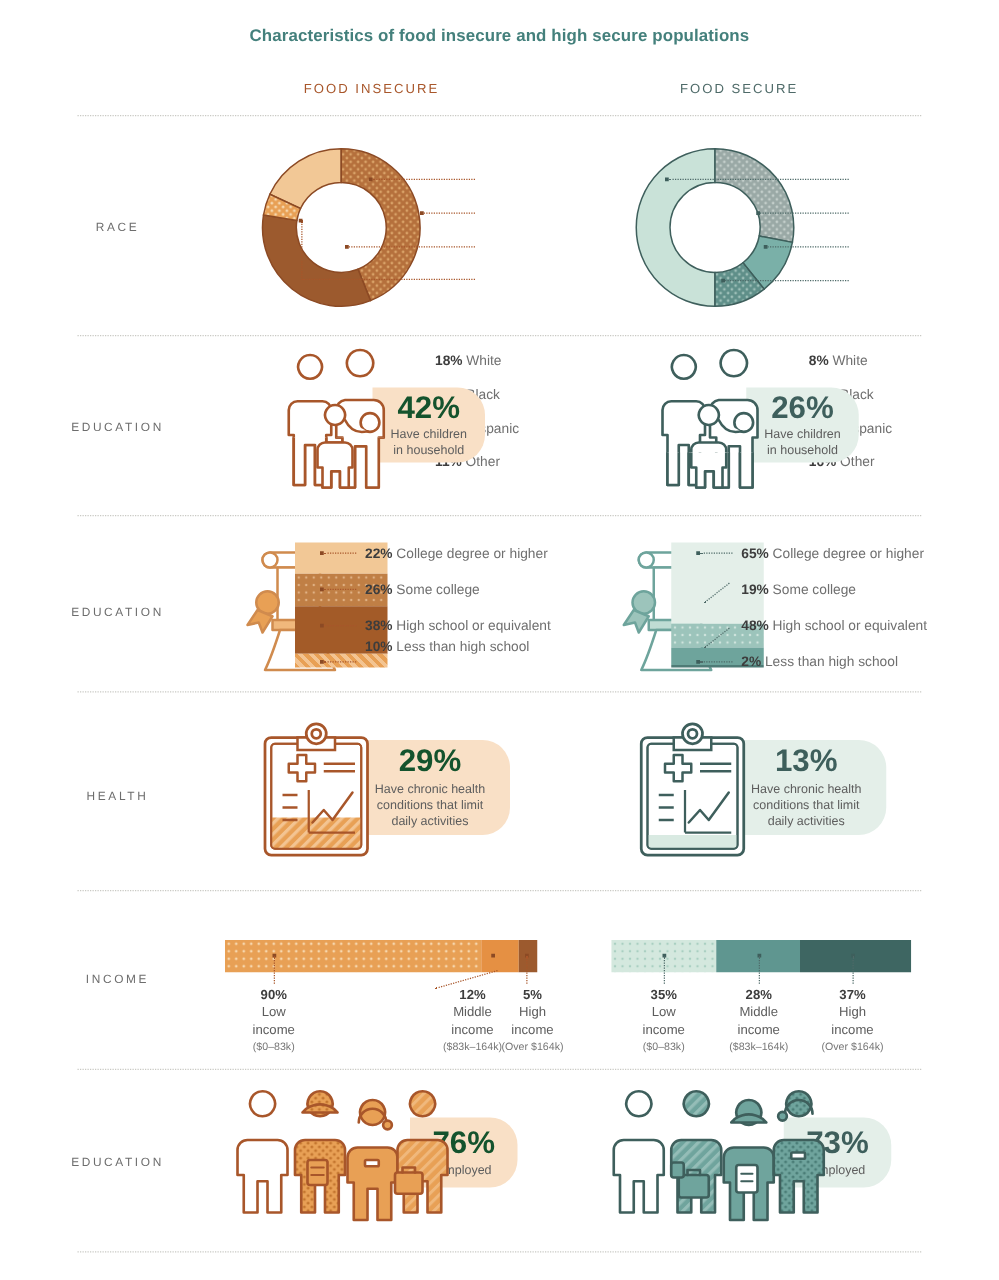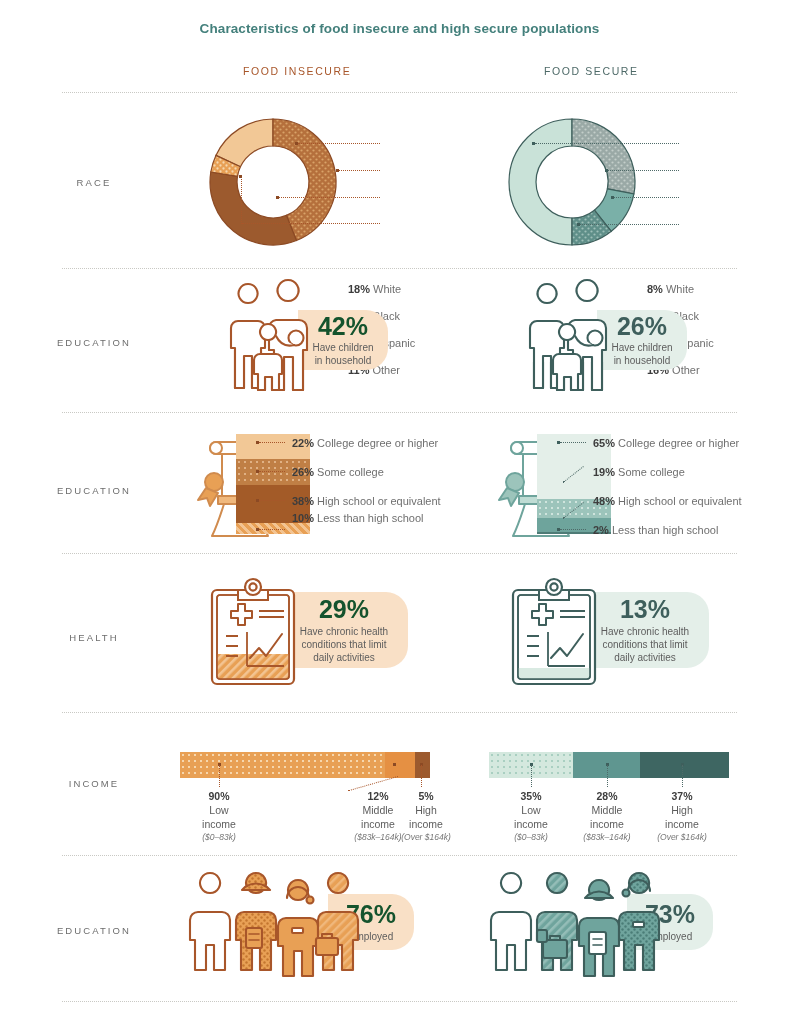--- a/index.html
+++ b/index.html
@@ -136,21 +136,21 @@
   .income-seg { height: 100%; }
 
   .income-caption {
     position: absolute;
     text-align: center;
     font-size: 10.5px;
     line-height: 1.32;
     color: #5d5d5d;
   }
   .income-caption .pct { font-weight: bold; color: #3d3d3d; }
-  .income-caption .rng { font-size: 8.5px; color: #777; font-style: italic; }
+  .income-caption .rng { font-size: 8.5px; color: #777; }
 
   svg { display: block; overflow: visible; }
 </style>
 </head>
 <body>
 
 <div class="page-title">Characteristics of food insecure and high secure populations</div>
 
 <div class="col-heads">
   <div class="col-head insecure">FOOD INSECURE</div>

